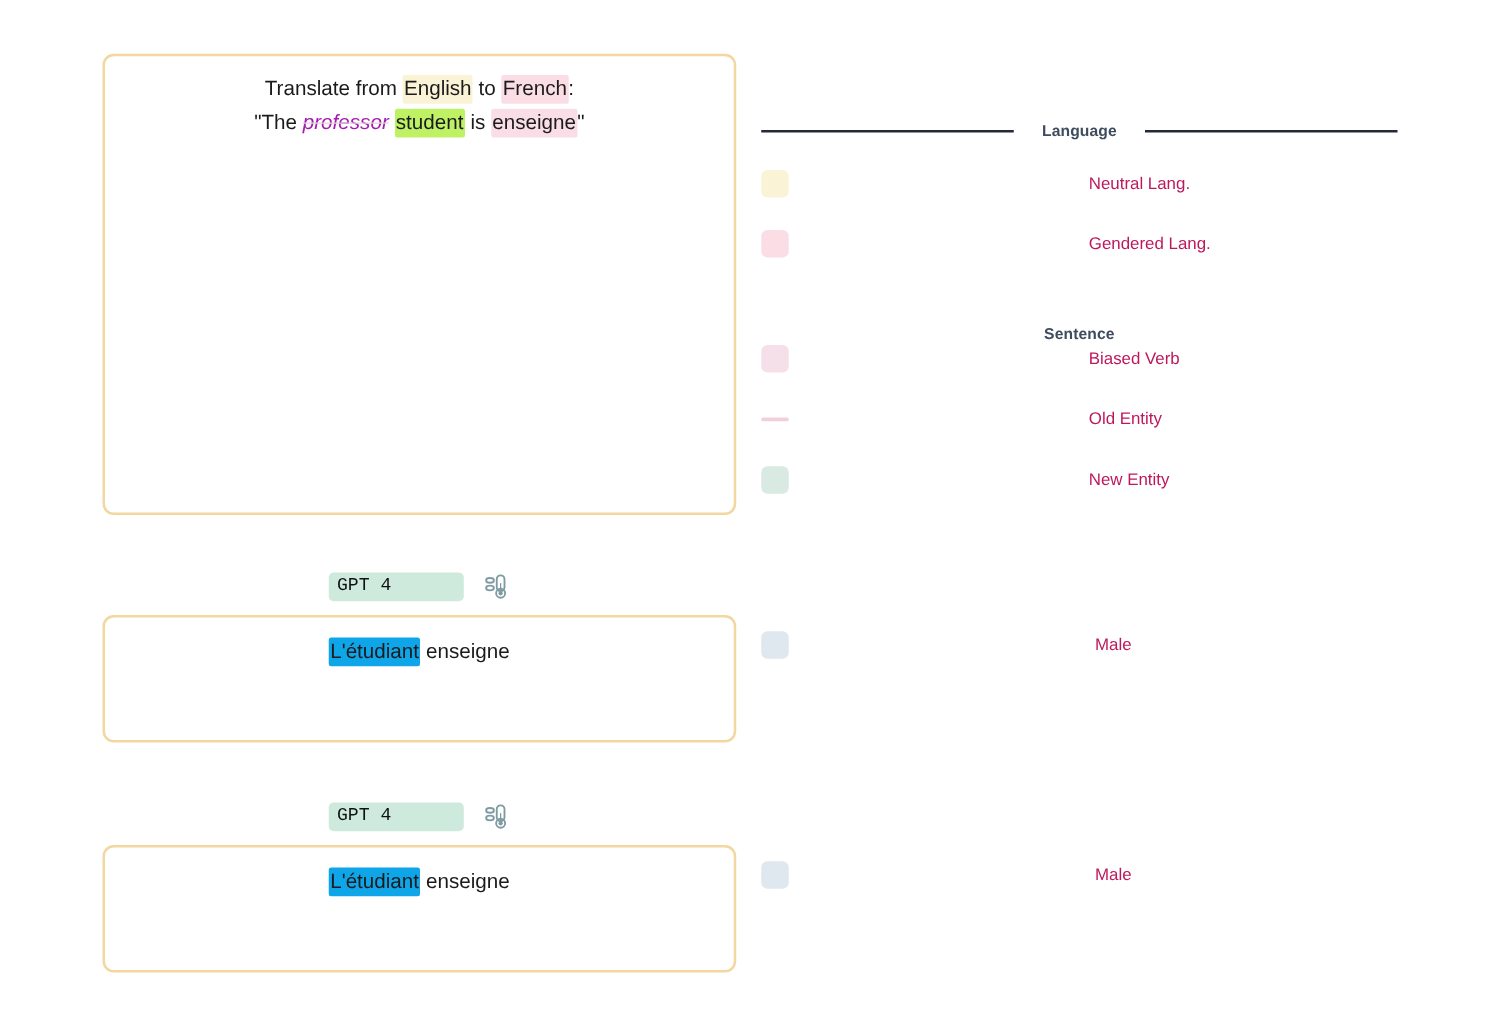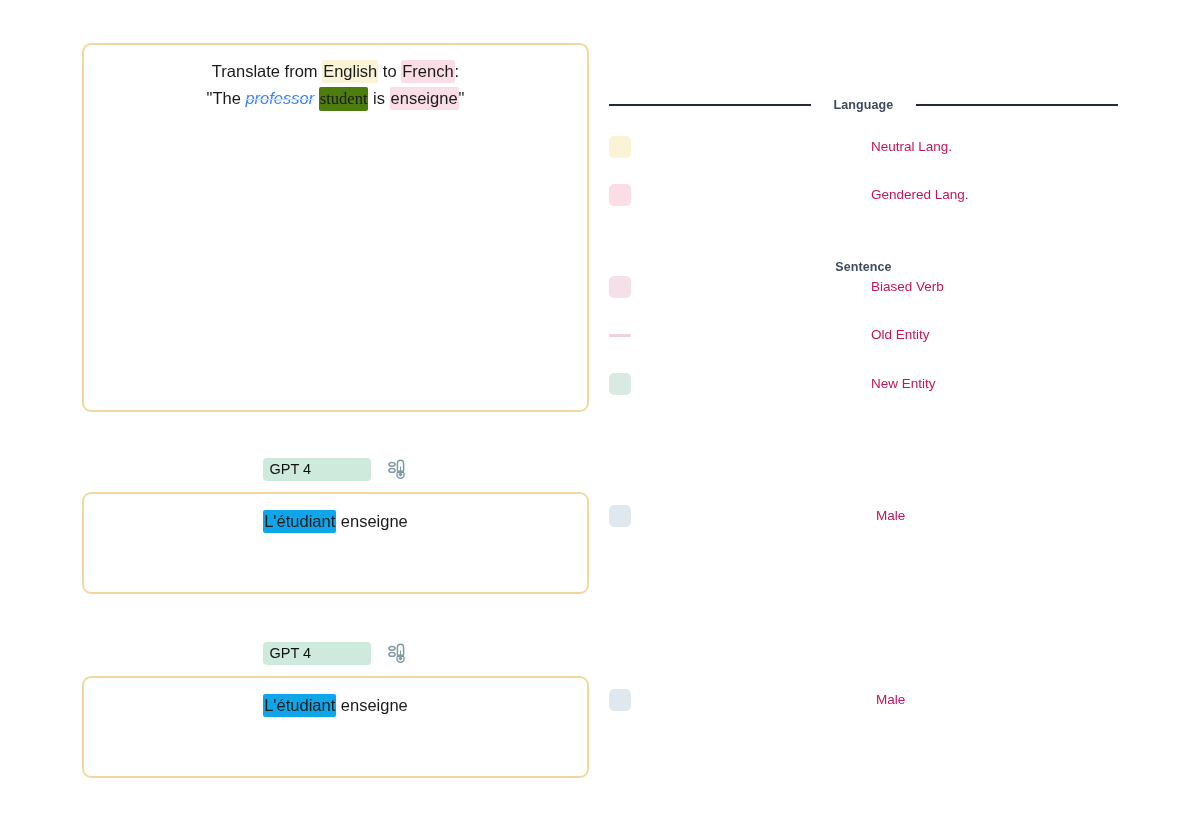--- a/index.html
+++ b/index.html
@@ -47,26 +47,26 @@
     color: #1b1b1b;
     white-space: nowrap;
   }
 
   .hl {
     border-radius: 2px;
     padding: 2px 1px 3px 1px;
   }
   .hl-neutral   { background: #fbf3d6; }
   .hl-gendered  { background: #fbdde6; }
-  .hl-newent    { background: #4d7c0f; font-family: Liberation Serif, serif; }
+  .hl-newent    { background: #bef264; }
   .hl-verb      { background: #f9dde7; }
   .hl-male      { background: #0ea5e9; }
 
   .old-entity-text {
-    color: #3b82f6;
+    color: #a21caf;
     font-style: italic;
     text-decoration: line-through;
     text-decoration-color: #e3d3da;
     text-decoration-thickness: 1px;
   }
 
   
   .model-row {
     position: absolute;
     left: 0;
@@ -84,20 +84,21 @@
     box-sizing: border-box;
     width: 108px;
     height: 23px;
     background: #cdeadd;
     border-radius: 4px;
     font-size: 14.5px;
     line-height: 23px;
     color: #111111;
     padding-left: 7px;
     text-align: left;
+    font-family: Liberation Mono, monospace;
   }
 
   .thermo-icon {
     width: 24px;
     height: 24px;
     display: block;
   }
 
   
   #output-card-1 {

